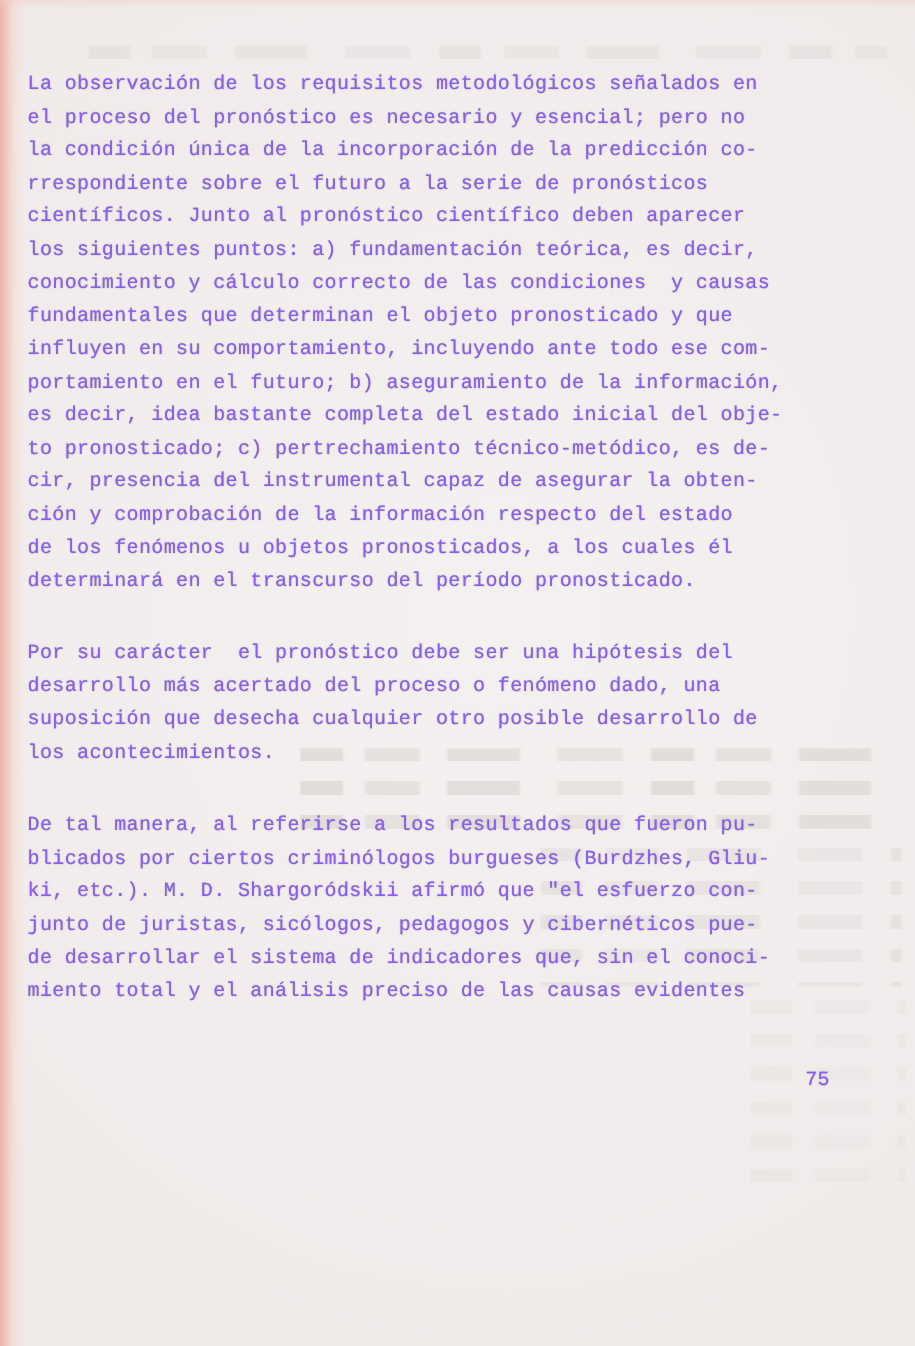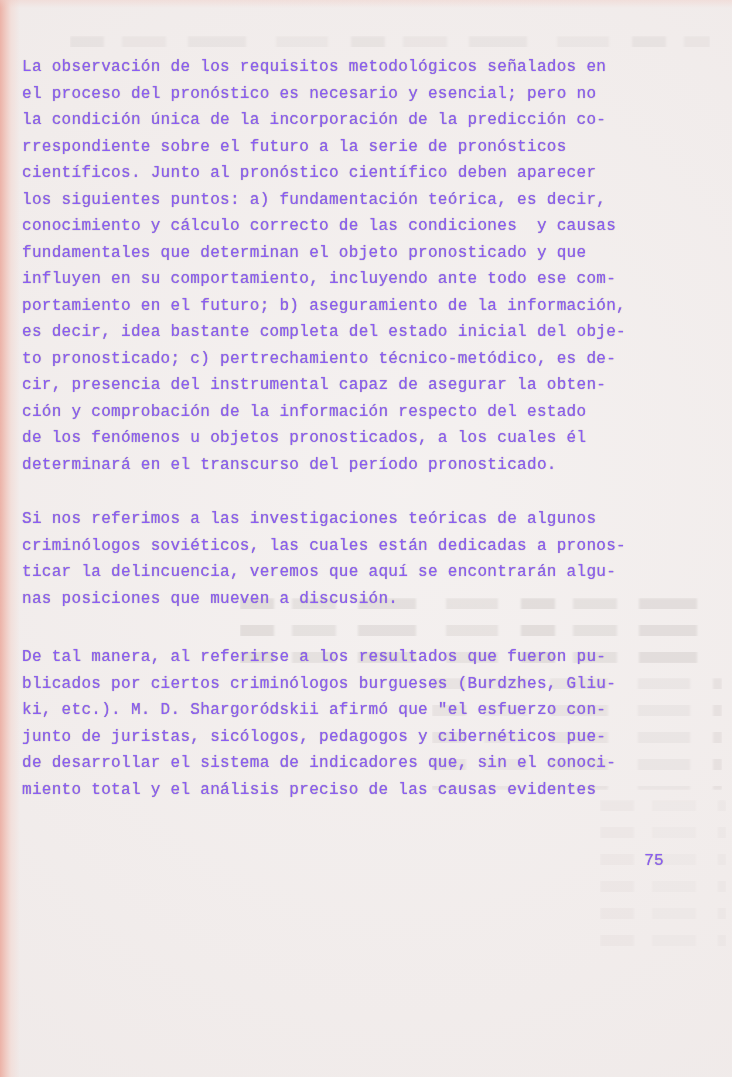--- a/index.html
+++ b/index.html
@@ -98,24 +98,24 @@
 conocimiento y cálculo correcto de las condiciones  y causas
 fundamentales que determinan el objeto pronosticado y que
 influyen en su comportamiento, incluyendo ante todo ese com-
 portamiento en el futuro; b) aseguramiento de la información,
 es decir, idea bastante completa del estado inicial del obje-
 to pronosticado; c) pertrechamiento técnico-metódico, es de-
 cir, presencia del instrumental capaz de asegurar la obten-
 ción y comprobación de la información respecto del estado
 de los fenómenos u objetos pronosticados, a los cuales él
 determinará en el transcurso del período pronosticado.</p>
-  <p class="para para-3">Si nos referimos a las investigaciones teóricas de algunos
-criminólogos soviéticos, las cuales están dedicadas a pronos-
-ticar la delincuencia, veremos que aquí se encontrarán algu-
-nas posiciones que mueven a discusión.</p>
+  <p class="para para-2">Por su carácter  el pronóstico debe ser una hipótesis del
+desarrollo más acertado del proceso o fenómeno dado, una
+suposición que desecha cualquier otro posible desarrollo de
+los acontecimientos.</p>
   <p class="para para-4">De tal manera, al referirse a los resultados que fueron pu-
 blicados por ciertos criminólogos burgueses (Burdzhes, Gliu-
 ki, etc.). M. D. Shargoródskii afirmó que "el esfuerzo con-
 junto de juristas, sicólogos, pedagogos y cibernéticos pue-
 de desarrollar el sistema de indicadores que, sin el conoci-
 miento total y el análisis preciso de las causas evidentes</p>
   <div class="page-number">75</div>
 </main>
 
 </body></html>

